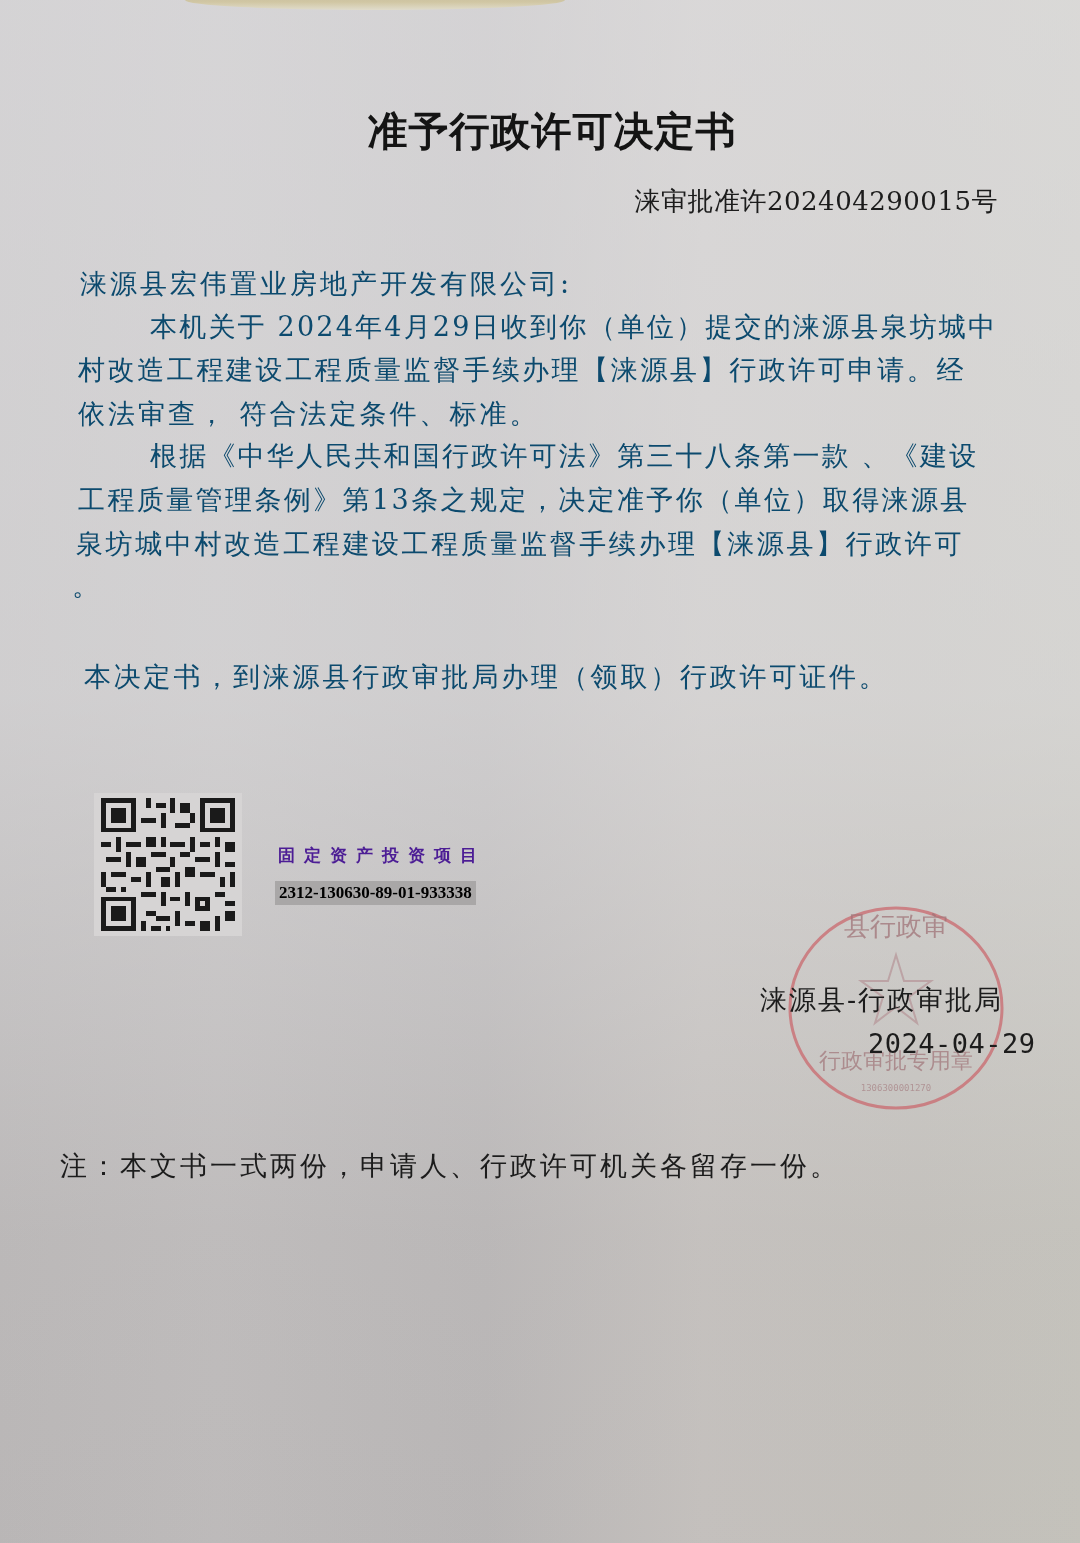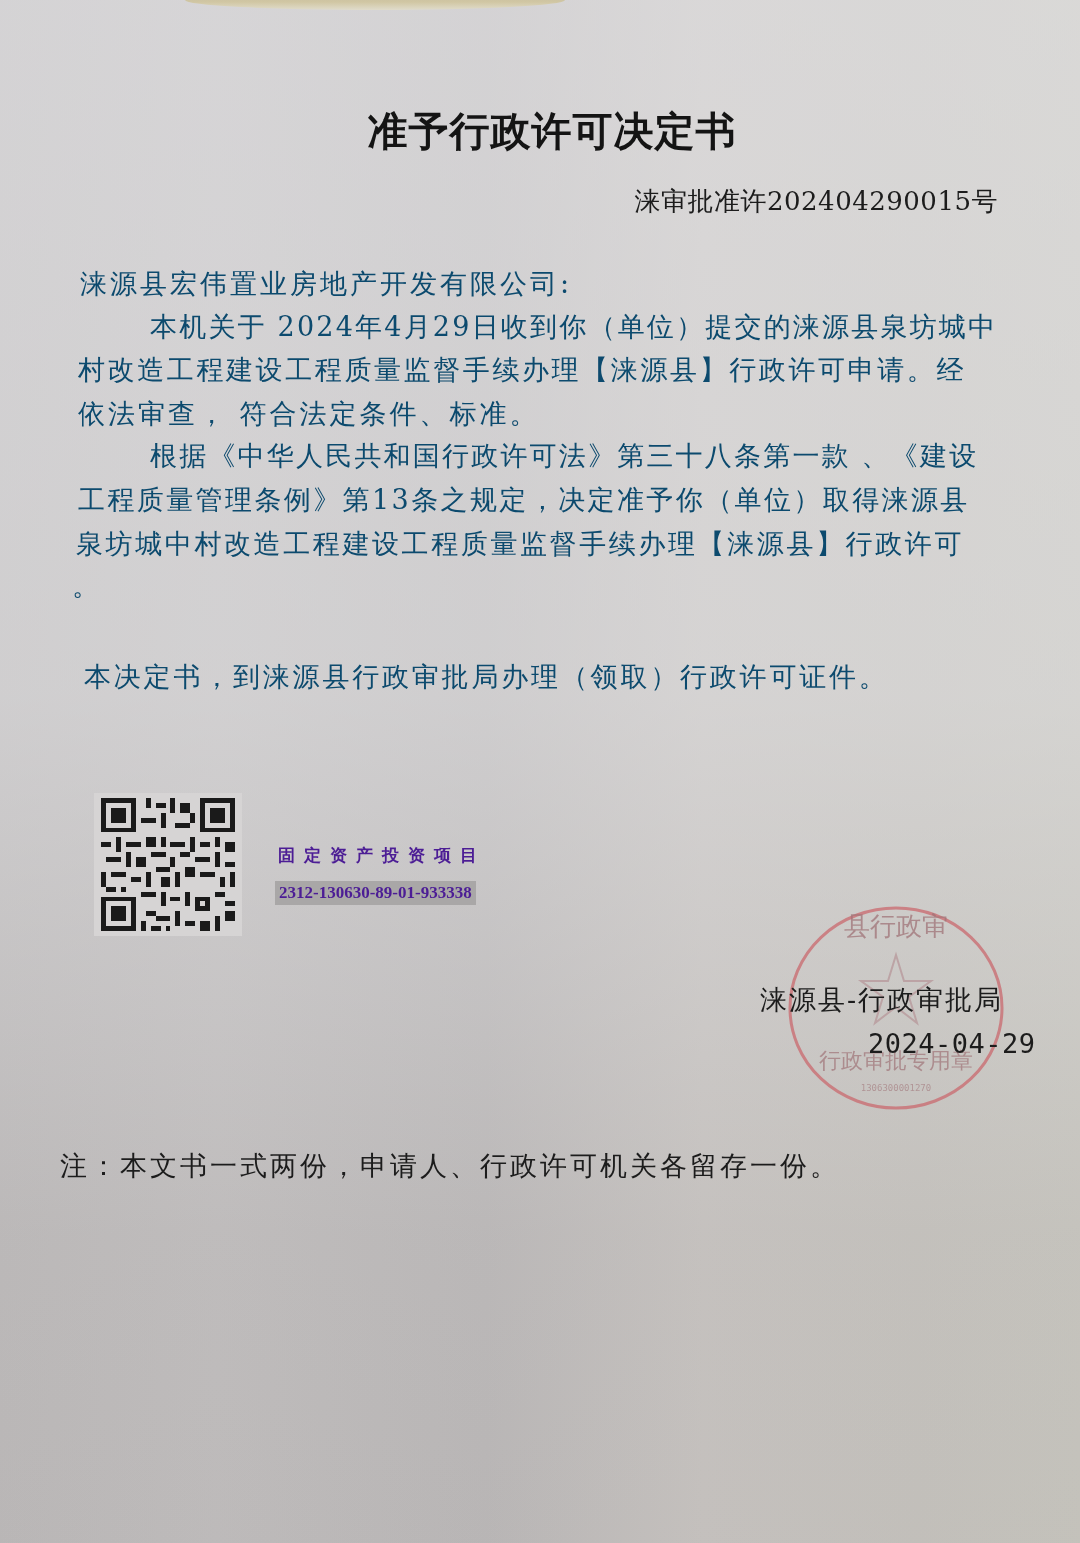--- a/index.html
+++ b/index.html
@@ -35,21 +35,21 @@
     position: absolute; left: 94px; top: 793px; width: 148px; height: 143px;
     background: #d6d4d4;
   }
   .qr svg { width: 100%; height: 100%; display: block; }
   .project-label {
     position: absolute; left: 278px; top: 829px; font-size: 17px; font-weight: bold;
     letter-spacing: 9px; color: #4c1d95; margin-top: 15px;
   }
   .project-code {
     position: absolute; left: 275px; top: 881px; font-size: 17px; font-weight: bold;
-    background: #a9a7a7; padding: 2px 4px; color: #4c1d95;
+    background: #a9a7a7; padding: 2px 4px; color: #000000;
     font-family: "Liberation Serif", serif;
   }
   .seal {
     position: absolute; left: 785px; top: 903px; width: 222px; height: 210px;
   }
   .seal svg { width: 100%; height: 100%; display: block; }
   .issuer {
     position: absolute; left: 760px; top: 982px; font-size: 27px; letter-spacing: 2px; white-space: nowrap;
   }
   .issue-date {

